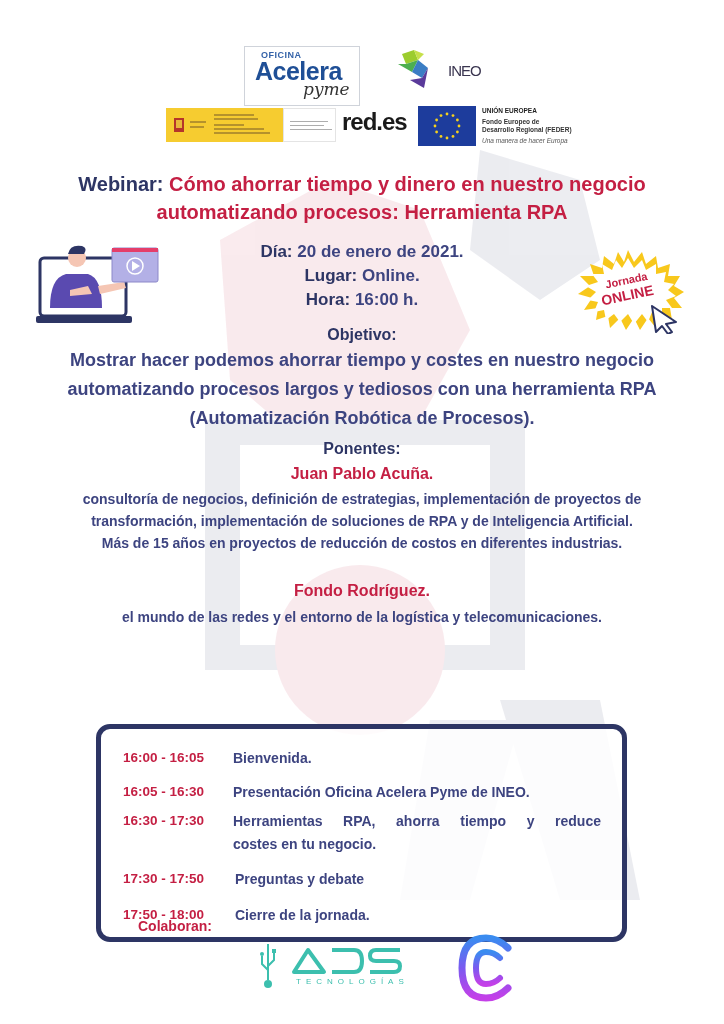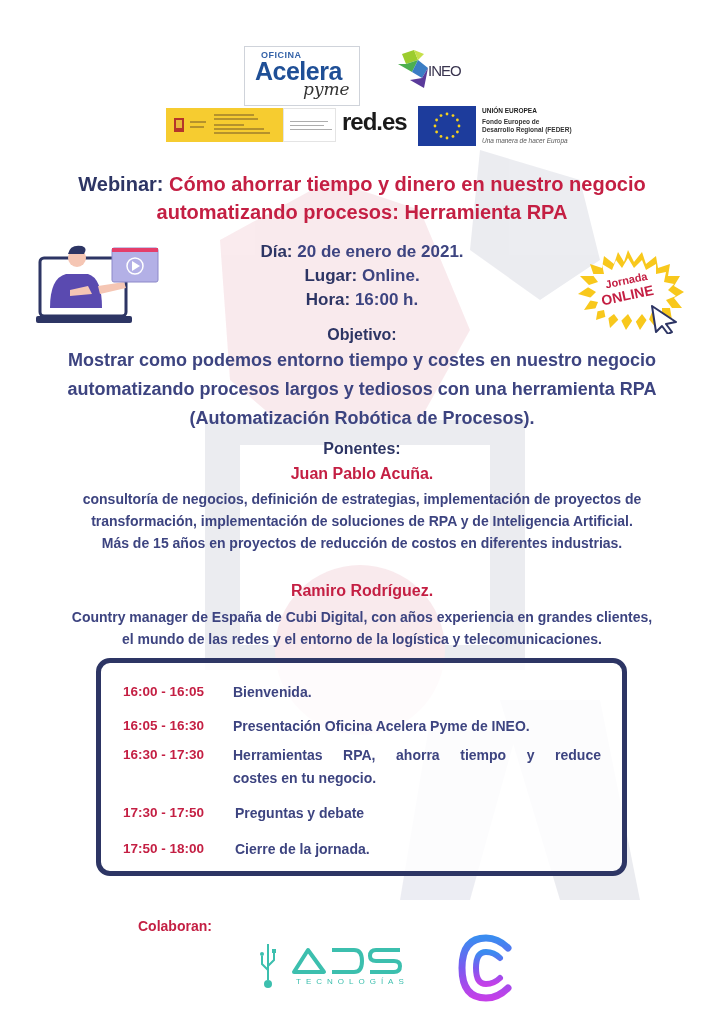--- a/index.html
+++ b/index.html
@@ -10,21 +10,21 @@
 
   .abs { position: absolute; z-index: 1; }
 
   
   .logo-acelera { left: 244px; top: 46px; width: 116px; height: 60px; border: 1.5px solid #cfd3da; background: #fff; }
   .logo-acelera .oficina { position: absolute; left: 16px; top: 3px; font-size: 9px; font-weight: bold; color: #3462a8; letter-spacing: 0.5px; }
   .logo-acelera .acelera { position: absolute; left: 10px; top: 10px; font-size: 25px; font-weight: bold; color: #1f4f96; letter-spacing: -0.5px; }
   .logo-acelera .pyme { position: absolute; left: 58px; top: 32px; font-size: 17px; font-style: italic; font-family: "DejaVu Serif", serif; color: #333; }
 
   .logo-ineo { left: 398px; top: 50px; width: 80px; height: 40px; }
-  .logo-ineo .ineo-text { position: absolute; left: 30px; top: 12px; font-size: 15px; color: #3a3550; letter-spacing: -1px; }
+  .logo-ineo .ineo-text { position: absolute; left: 30px; top: 12px; font-size: 15px; color: #3a3550; letter-spacing: -1px; padding-left: 20px; }
 
   .logo-gob { left: 166px; top: 108px; width: 170px; height: 34px; display: flex; }
   .logo-gob .yellow { width: 117px; height: 34px; background: #f6cc30; position: relative; }
   .logo-gob .white { width: 53px; height: 34px; background: #fff; border: 1px solid #e4e4e4; }
   .tiny-line { position: absolute; height: 1.5px; background: #8a6a2a; opacity: 0.6; }
   .tiny-line-w { position: absolute; height: 1px; background: #777; opacity: 0.6; }
 
   .logo-redes { left: 342px; top: 108px; font-size: 24px; font-weight: bold; color: #1a1a1a; letter-spacing: -1px; }
 
   .logo-eu { left: 418px; top: 106px; width: 180px; height: 40px; }
@@ -47,21 +47,21 @@
   .badge { left: 568px; top: 248px; width: 120px; height: 86px; }
 
   .obj-label { left: 20px; top: 326px; width: 684px; text-align: center; font-size: 16px; font-weight: bold; color: #2d3564; }
   .obj-text { left: 14px; top: 346px; width: 696px; text-align: center; font-size: 18px; font-weight: bold; line-height: 29px; color: #3d4480; }
 
   .pon-label { left: 20px; top: 440px; width: 684px; text-align: center; font-size: 16px; font-weight: bold; color: #2d3564; }
   .sp-name { width: 684px; left: 20px; text-align: center; font-size: 16px; font-weight: bold; color: #c41f43; }
   .sp-bio { width: 700px; left: 12px; text-align: center; font-size: 14px; font-weight: bold; line-height: 22px; color: #3d4480; }
 
   
-  .agenda { left: 96px; top: 658px; width: 531px; height: 218px; border: 5px solid #2d3564; border-radius: 14px; background: rgba(255,255,255,0.82); padding-left: 28px; }
+  .agenda { left: 96px; top: 724px; width: 531px; height: 218px; border: 5px solid #2d3564; border-radius: 14px; background: rgba(255,255,255,0.82); padding-left: 28px; }
   .ag-time { position: absolute; font-size: 13.5px; font-weight: bold; color: #c41f43; }
   .ag-text { position: absolute; font-size: 14px; font-weight: bold; color: #3d4480; line-height: 22px; }
 
   .colab { left: 138px; top: 918px; font-size: 14px; font-weight: bold; color: #c41f43; }
   .logo-ads { left: 258px; top: 940px; width: 150px; height: 52px; }
   .logo-ads .tec { position: absolute; left: 38px; top: 37px; font-size: 8px; letter-spacing: 5px; color: #3cbfae; }
   .logo-c { left: 456px; top: 934px; width: 62px; height: 68px; }
 </style>
 </head>
 <body>
@@ -171,37 +171,36 @@
 <svg class="abs badge" viewBox="0 0 120 86">
   <polygon points="60,2 66,14 74,4 78,16 88,8 90,20 102,16 100,28 112,28 106,38 116,44 106,50 114,60 102,60 104,72 92,68 88,80 80,70 72,82 66,70 58,82 52,70 42,80 40,68 28,72 30,60 16,62 24,50 10,46 22,38 12,28 26,28 22,16 34,20 36,8 46,16 50,4 56,14" fill="#f8c81c"></polygon>
   <polygon points="60,10 66,20 74,12 78,22 88,16 88,26 98,24 96,34 106,36 100,42 108,48 98,52 104,60 94,60 94,68 84,64 80,74 74,66 66,76 60,66 52,74 46,66 38,72 36,62 26,64 30,54 20,52 28,44 18,38 30,34 24,26 36,26 34,16 44,22 48,12 54,20" fill="#ffffff"></polygon>
   <text x="60" y="36" text-anchor="middle" font-size="11" font-weight="bold" fill="#c41f43" transform="rotate(-12 60 40)" font-family="Liberation Sans, sans-serif">Jornada</text>
   <text x="60" y="52" text-anchor="middle" font-size="14" font-weight="bold" fill="#c41f43" transform="rotate(-12 60 50)" font-family="Liberation Sans, sans-serif">ONLINE</text>
   <path d="M84 58 L108 74 L98 76 L104 84 L100 86 L94 78 L88 84 Z" fill="#fff" stroke="#2d3564" stroke-width="2" stroke-linejoin="round"></path>
 </svg>
 
 <div class="abs obj-label">Objetivo:</div>
 <div class="abs obj-text">
-  <div>Mostrar como podemos entorno tiempo y costes en nuestro negocio</div>
+  <div>Mostrar hacer podemos ahorrar tiempo y costes en nuestro negocio</div>
   <div>automatizando procesos largos y tediosos con una herramienta RPA</div>
   <div>(Automatización Robótica de Procesos).</div>
 </div>
 
 <div class="abs pon-label">Ponentes:</div>
 
 <div class="abs sp-name" style="top:465px;">Juan Pablo Acuña.</div>
 <div class="abs sp-bio" style="top:488px;">
   <div>consultoría de negocios, definición de estrategias, implementación de proyectos de</div>
   <div>transformación, implementación de soluciones de RPA y de Inteligencia Artificial.</div>
   <div>Más de 15 años en proyectos de reducción de costos en diferentes industrias.</div>
 </div>
 
-<div class="abs sp-name" style="top:582px;">Ramiro Rodríguez.</div>
+<div class="abs sp-name" style="top:582px;">Fondo Rodríguez.</div>
 <div class="abs sp-bio" style="top:606px;">
-  <div>Country manager de España de Cubi Digital, con años experiencia en grandes clientes,</div>
   <div>el mundo de las redes y el entorno de la logística y telecomunicaciones.</div>
 </div>
 
 <div class="abs agenda">
   <div class="ag-time" style="left:22px;top:21px;">16:00 - 16:05</div>
   <div class="ag-text" style="left:132px;top:18px;">Bienvenida.</div>
 
   <div class="ag-time" style="left:22px;top:55px;">16:05 - 16:30</div>
   <div class="ag-text" style="left:132px;top:52px;">Presentación Oficina Acelera Pyme de INEO.</div>
 

